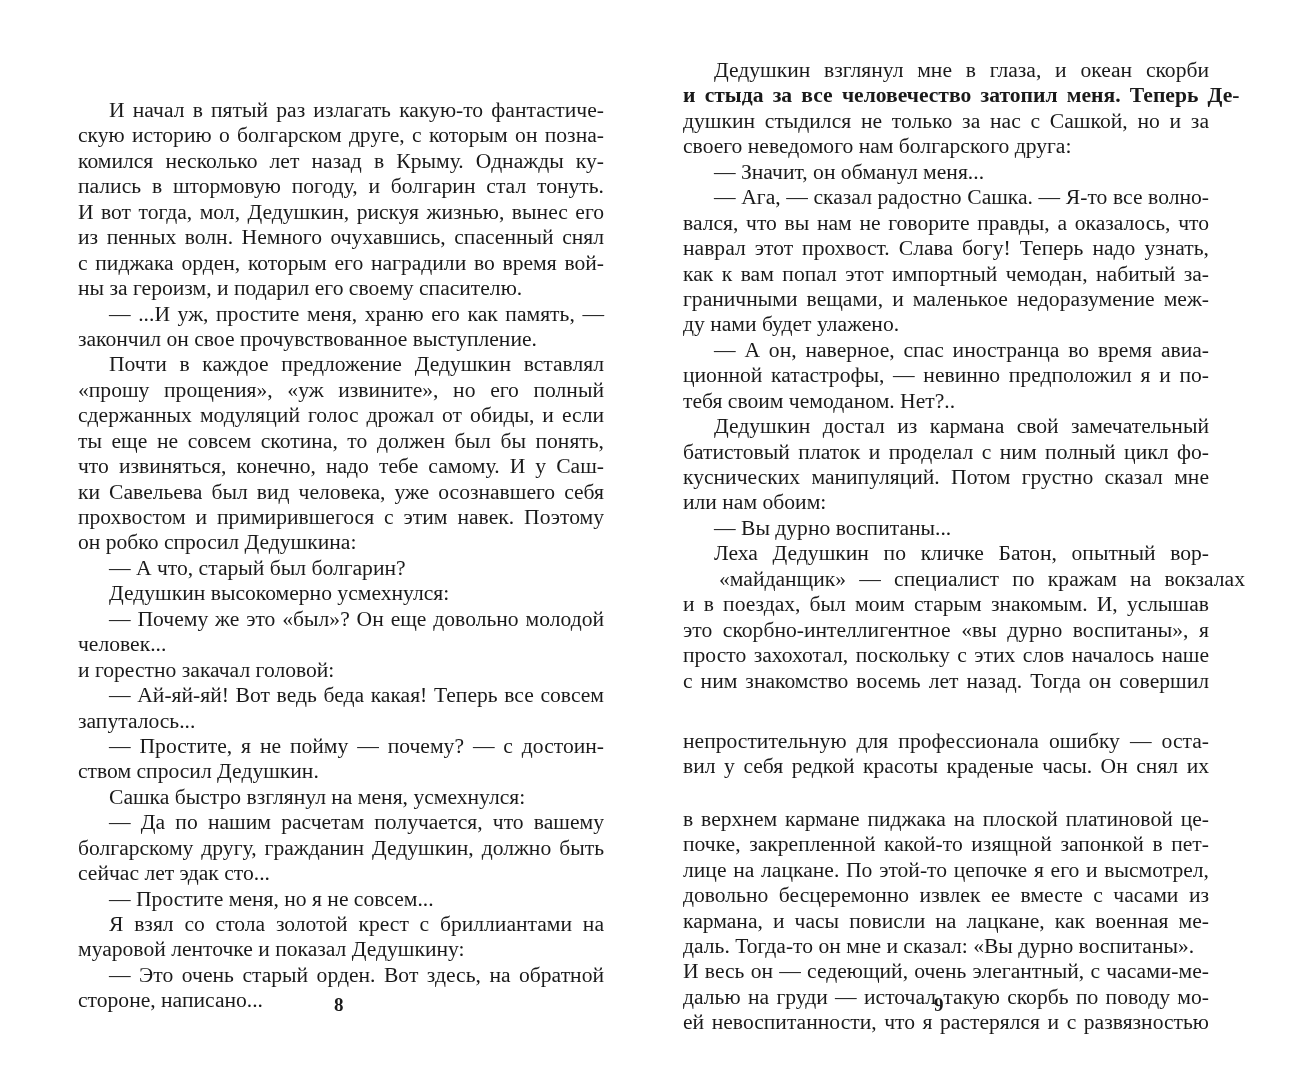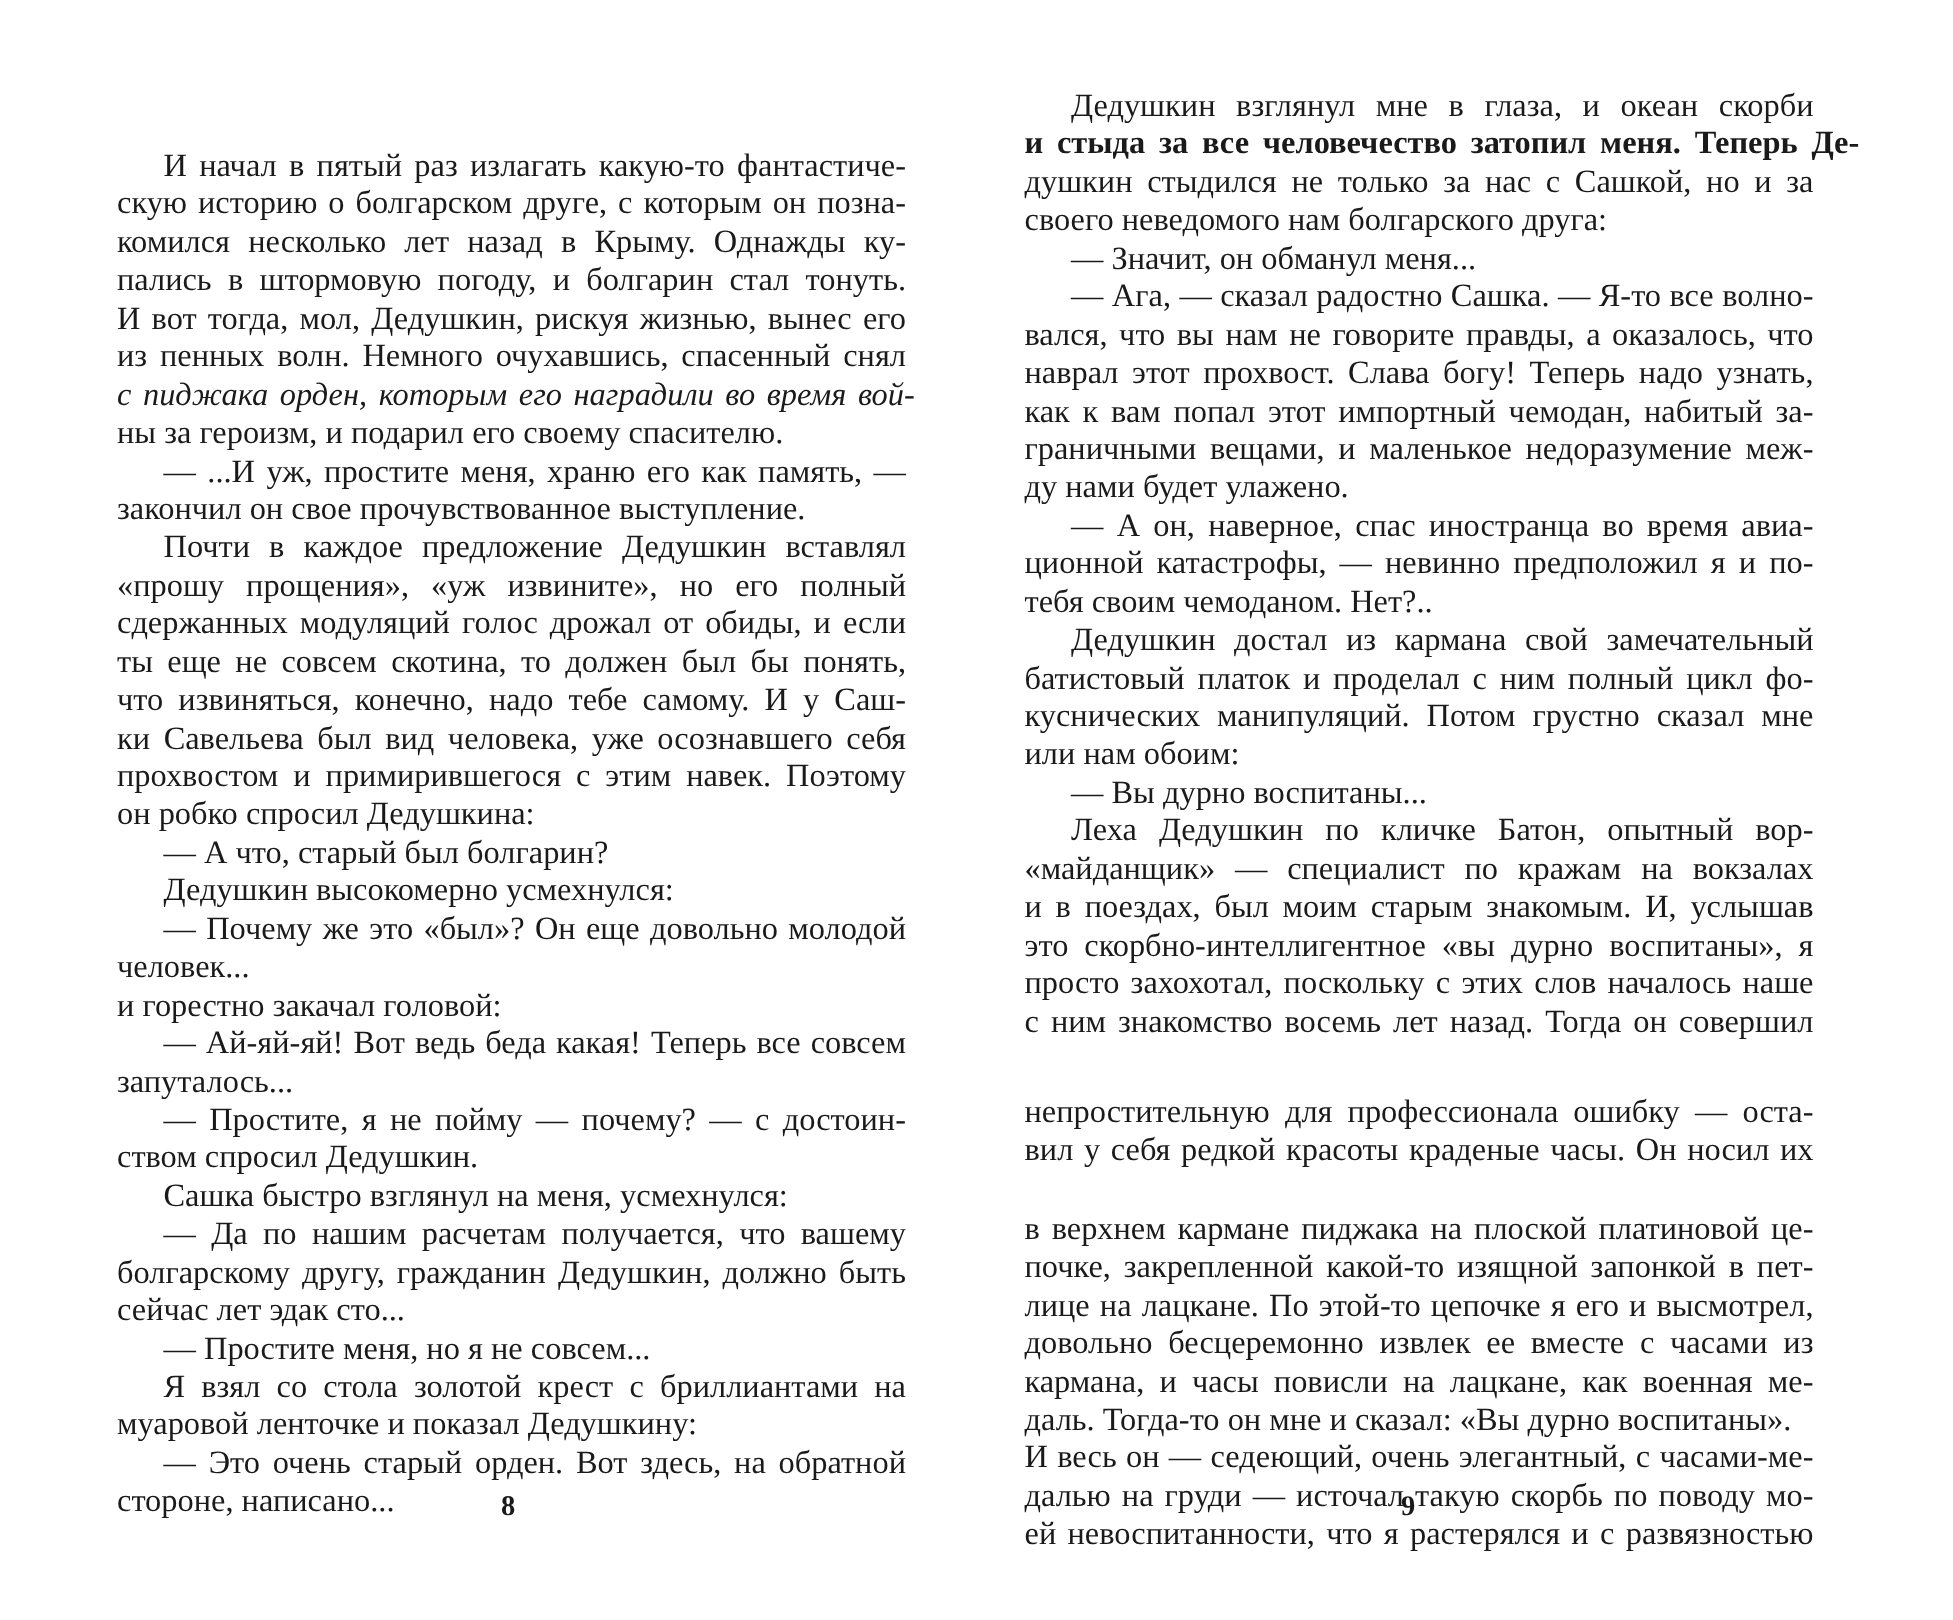--- a/index.html
+++ b/index.html
@@ -52,21 +52,21 @@
 </head>
 <body>
 
 <div class="page page-left" id="left-page">
     <span class="line indent" style="word-spacing: 2.797px; margin-top: 40px;">И начал в пятый раз излагать какую-то фантастиче-</span>
     <span class="line" style="word-spacing: 1.92px;">скую историю о болгарском друге, с которым он позна-</span>
     <span class="line" style="word-spacing: 6.752px;">комился несколько лет назад в Крыму. Однажды ку-</span>
     <span class="line" style="word-spacing: 5.451px;">пались в штормовую погоду, и болгарин стал тонуть.</span>
     <span class="line" style="word-spacing: 2.066px;">И вот тогда, мол, Дедушкин, рискуя жизнью, вынес его</span>
     <span class="line" style="word-spacing: 3.161px;">из пенных волн. Немного очухавшись, спасенный снял</span>
-    <span class="line" style="word-spacing: 2.33px; font-style: italic;">с пиджака орден, которым его наградили во время вой-</span>
+    <span class="line" style="word-spacing: 2.33px;">с пиджака орден, которым его наградили во время вой-</span>
     <span class="line last">ны за героизм, и подарил его своему спасителю.</span>
     <span class="line indent" style="word-spacing: 2.217px;">— ...И уж, простите меня, храню его как память, —</span>
     <span class="line last">закончил он свое прочувствованное выступление.</span>
     <span class="line indent" style="word-spacing: 7.319px;">Почти в каждое предложение Дедушкин вставлял</span>
     <span class="line" style="word-spacing: 9.286px;">«прошу прощения», «уж извините», но его полный</span>
     <span class="line" style="word-spacing: 2.638px;">сдержанных модуляций голос дрожал от обиды, и если</span>
     <span class="line" style="word-spacing: 4.186px;">ты еще не совсем скотина, то должен был бы понять,</span>
     <span class="line" style="word-spacing: 4.682px;">что извиняться, конечно, надо тебе самому. И у Саш-</span>
     <span class="line" style="word-spacing: 3.647px;">ки Савельева был вид человека, уже осознавшего себя</span>
     <span class="line" style="word-spacing: 4.549px;">прохвостом и примирившегося с этим навек. Поэтому</span>
@@ -104,27 +104,27 @@
     <span class="line last">ду нами будет улажено.</span>
     <span class="line indent" style="word-spacing: 3.428px;">— А он, наверное, спас иностранца во время авиа-</span>
     <span class="line" style="word-spacing: 3.308px;">ционной катастрофы, — невинно предположил я и по-</span>
     <span class="line last">тебя своим чемоданом. Нет?..</span>
     <span class="line indent" style="word-spacing: 7.006px;">Дедушкин достал из кармана свой замечательный</span>
     <span class="line" style="word-spacing: 3.131px;">батистовый платок и проделал с ним полный цикл фо-</span>
     <span class="line" style="word-spacing: 5.891px;">куснических манипуляций. Потом грустно сказал мне</span>
     <span class="line last">или нам обоим:</span>
     <span class="line indent last">— Вы дурно воспитаны...</span>
     <span class="line indent" style="word-spacing: 9.292px;">Леха Дедушкин по кличке Батон, опытный вор-</span>
-    <span class="line" style="word-spacing: 7.823px;">«майданщик» — специалист по кражам на вокзалах</span>
+    <span class="line" style="word-spacing: 7.823px; margin-left: 36px;">«майданщик» — специалист по кражам на вокзалах</span>
     <span class="line" style="word-spacing: 3.768px;">и в поездах, был моим старым знакомым. И, услышав</span>
     <span class="line" style="word-spacing: 5.219px;">это скорбно-интеллигентное «вы дурно воспитаны», я</span>
     <span class="line" style="word-spacing: 2.103px;">просто захохотал, поскольку с этих слов началось наше</span>
     <span class="line" style="word-spacing: 2.605px;">с ним знакомство восемь лет назад. Тогда он совершил</span>
     <span class="line" style="word-spacing: 4.672px; margin-top: 35px;">непростительную для профессионала ошибку — оста-</span>
-    <span class="line" style="word-spacing: 1.688px;">вил у себя редкой красоты краденые часы. Он носил их</span>
+    <span class="line" style="word-spacing: 1.688px;">вил у себя редкой красоты краденые часы. Он снял их</span>
     <span class="line" style="word-spacing: 2.509px; margin-top: 27px;">в верхнем кармане пиджака на плоской платиновой це-</span>
     <span class="line" style="word-spacing: 3.167px;">почке, закрепленной какой-то изящной запонкой в пет-</span>
     <span class="line" style="word-spacing: 1.339px;">лице на лацкане. По этой-то цепочке я его и высмотрел,</span>
     <span class="line" style="word-spacing: 5.083px;">довольно бесцеремонно извлек ее вместе с часами из</span>
     <span class="line" style="word-spacing: 4.686px;">кармана, и часы повисли на лацкане, как военная ме-</span>
     <span class="line last">даль. Тогда-то он мне и сказал: «Вы дурно воспитаны».</span>
     <span class="line" style="word-spacing: 0.82px;">И весь он — седеющий, очень элегантный, с часами-ме-</span>
     <span class="line" style="word-spacing: 1.967px;">далью на груди — источал такую скорбь по поводу мо-</span>
     <span class="line" style="word-spacing: 2.152px;">ей невоспитанности, что я растерялся и с развязностью</span>
   </div>

